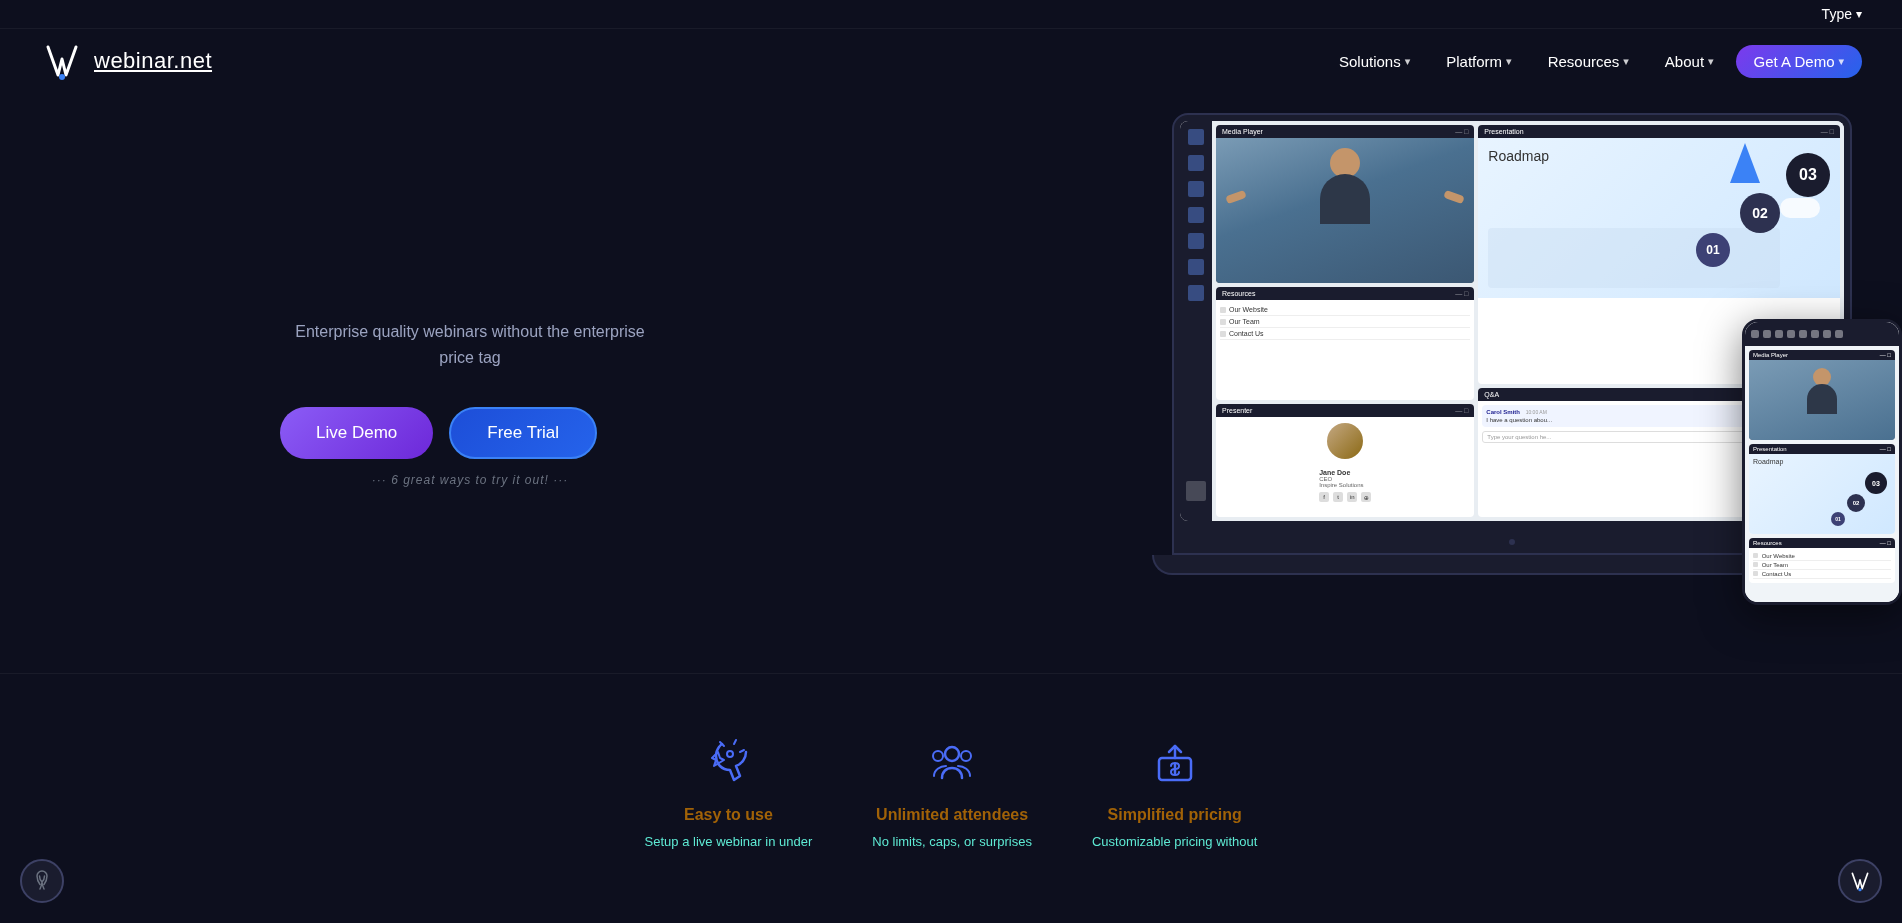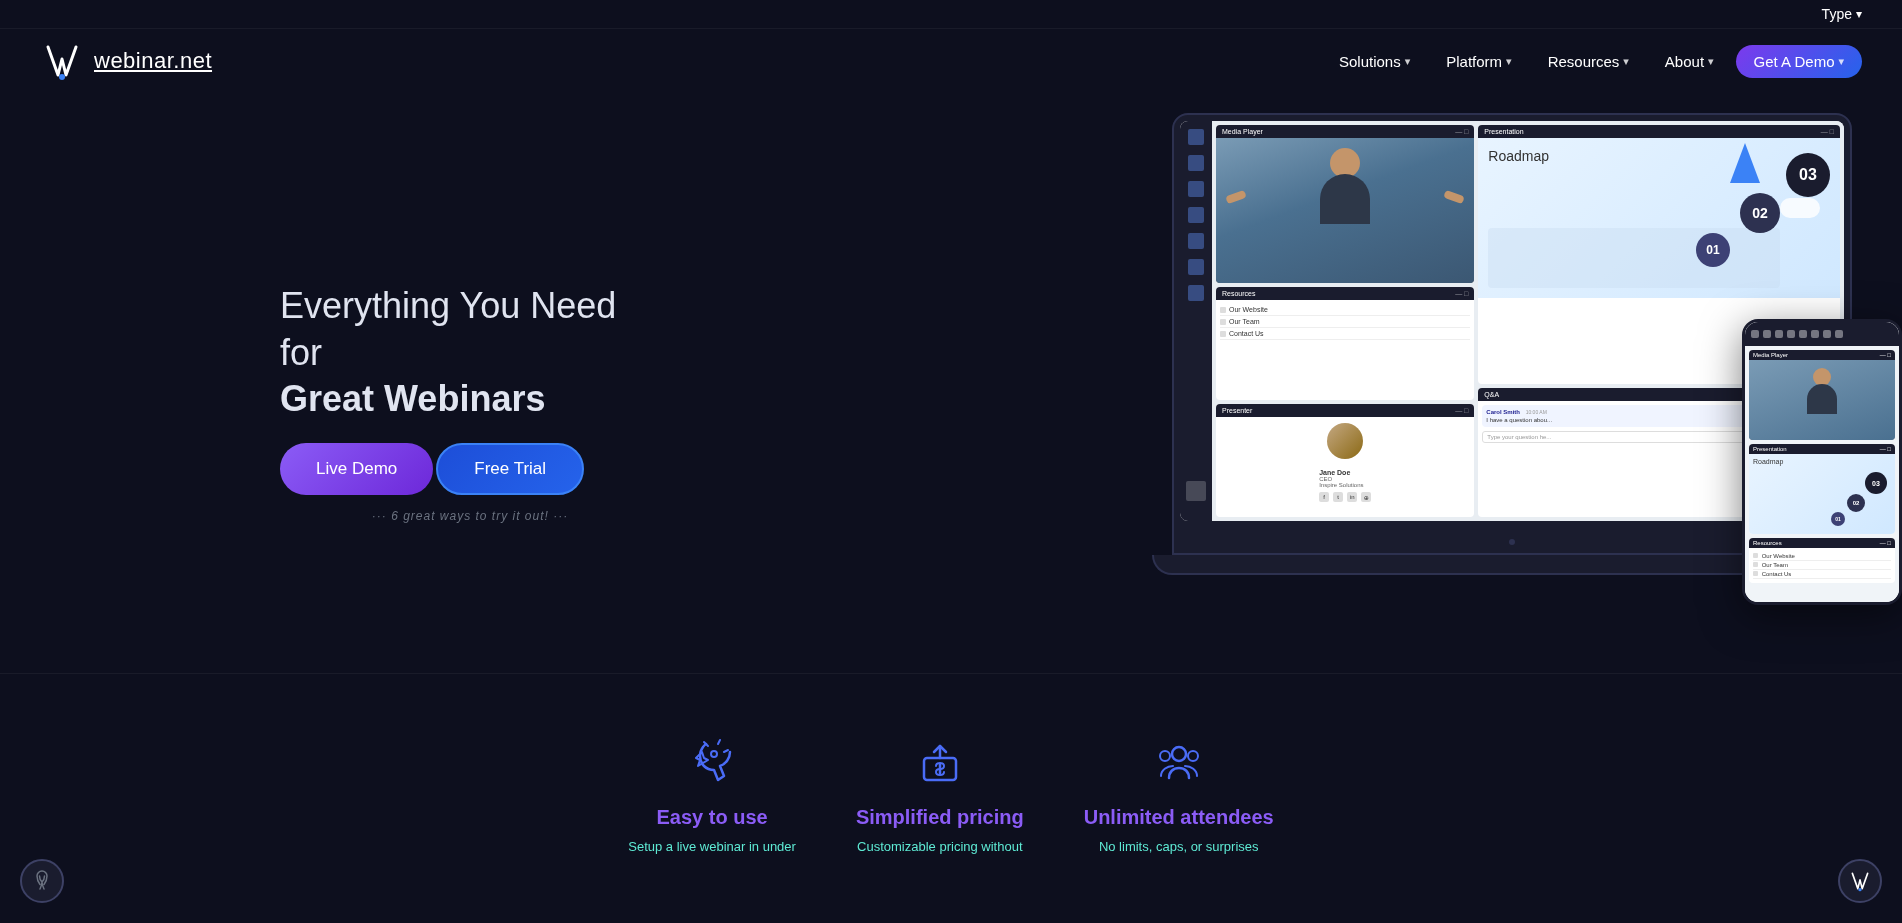--- a/index.html
+++ b/index.html
@@ -107,21 +107,21 @@
     }
     .hero-text p {
       font-size: 16px;
       color: #9ba3c0;
       line-height: 1.6;
       margin-bottom: 36px;
       text-align: center;
     }
     .hero-buttons {
       display: flex;
-      gap: 3px;
+      gap: 16px;
       margin-bottom: 14px;
     }
     .btn-live-demo {
       background: linear-gradient(135deg, #8b5cf6, #6d28d9);
       color: #fff;
       border: none;
       border-radius: 30px;
       padding: 14px 36px;
       font-size: 17px;
       cursor: pointer;
@@ -412,23 +412,23 @@
       margin-bottom: 16px;
       display: flex;
       align-items: center;
       justify-content: center;
     }
     .feature-icon svg {
       width: 48px;
       height: 48px;
     }
     .feature-title {
-      font-size: 20px;
+      font-size: 16px;
       font-weight: 600;
-      color: #8b5cf6;
+      color: #a16207;
       margin-bottom: 8px;
     }
     .feature-desc {
       font-size: 13px;
       color: #5eead4;
       line-height: 1.5;
     }
 
     
     .bottom-badge {
@@ -507,24 +507,21 @@
       <a href="#">
         <span>Get A Demo</span>
         <span class="chevron">▾</span>
       </a>
     </li>
   </ul>
 </nav>
 
 <section class="hero">
   <div class="hero-text">
-    <h1>
-      <span>Everything You Need for</span>
-      <strong>Great Webinars</strong>
-    </h1>
+    <p>Enterprise quality webinars without the enterprise price tag</p>
     <div class="hero-buttons">
       <button class="btn-live-demo">Live Demo</button>
       <button class="btn-free-trial">Free Trial</button>
     </div>
     <div class="hero-hint">··· 6 great ways to try it out! ···</div>
   </div>
 
   <div class="hero-image">
     <div class="laptop-mockup">
       <div class="laptop-screen">
@@ -745,46 +742,46 @@
         <path d="M36 14 L40 12" stroke="#4a6cf7" stroke-width="2" stroke-linecap="round"></path>
       </svg>
     </div>
     <div class="feature-title">Easy to use</div>
     <div class="feature-desc">Setup a live webinar in under</div>
   </div>
 
   <div class="feature-item">
     <div class="feature-icon">
       <svg viewBox="0 0 48 48" fill="none" xmlns="http://www.w3.org/2000/svg">
-        <rect x="8" y="20" width="32" height="22" rx="3" stroke="#4a6cf7" stroke-width="2.5" fill="none"></rect>
-        <path d="M24 26 L24 36" stroke="#4a6cf7" stroke-width="2.5" stroke-linecap="round"></path>
-        <path d="M20 28 C20 26 22 25 24 25 C26 25 28 26 28 28 C28 30 26 31 24 31 C22 31 20 32 20 34 C20 36 22 37 24 37 C26 37 28 36 28 34" stroke="#4a6cf7" stroke-width="2" stroke-linecap="round" fill="none"></path>
-        <path d="M18 14 L24 8 L30 14" stroke="#4a6cf7" stroke-width="2.5" stroke-linecap="round" stroke-linejoin="round"></path>
-        <path d="M24 8 L24 20" stroke="#4a6cf7" stroke-width="2.5" stroke-linecap="round"></path>
-      </svg>
-    </div>
-    <div class="feature-title">Simplified pricing</div>
-    <div class="feature-desc">Customizable pricing without</div>
-  </div>
-
-  <div class="feature-item">
-    <div class="feature-icon">
-      <svg viewBox="0 0 48 48" fill="none" xmlns="http://www.w3.org/2000/svg">
         <circle cx="24" cy="16" r="7" stroke="#4a6cf7" stroke-width="2.5" fill="none"></circle>
         <circle cx="10" cy="18" r="5" stroke="#4a6cf7" stroke-width="2" fill="none"></circle>
         <circle cx="38" cy="18" r="5" stroke="#4a6cf7" stroke-width="2" fill="none"></circle>
         <path d="M6 38 C6 32 12 28 18 28" stroke="#4a6cf7" stroke-width="2" stroke-linecap="round" fill="none"></path>
         <path d="M30 28 C36 28 42 32 42 38" stroke="#4a6cf7" stroke-width="2" stroke-linecap="round" fill="none"></path>
         <path d="M14 40 C14 34 18 30 24 30 C30 30 34 34 34 40" stroke="#4a6cf7" stroke-width="2.5" stroke-linecap="round" fill="none"></path>
       </svg>
     </div>
     <div class="feature-title">Unlimited attendees</div>
     <div class="feature-desc">No limits, caps, or surprises</div>
   </div>
 
+  <div class="feature-item">
+    <div class="feature-icon">
+      <svg viewBox="0 0 48 48" fill="none" xmlns="http://www.w3.org/2000/svg">
+        <rect x="8" y="20" width="32" height="22" rx="3" stroke="#4a6cf7" stroke-width="2.5" fill="none"></rect>
+        <path d="M24 26 L24 36" stroke="#4a6cf7" stroke-width="2.5" stroke-linecap="round"></path>
+        <path d="M20 28 C20 26 22 25 24 25 C26 25 28 26 28 28 C28 30 26 31 24 31 C22 31 20 32 20 34 C20 36 22 37 24 37 C26 37 28 36 28 34" stroke="#4a6cf7" stroke-width="2" stroke-linecap="round" fill="none"></path>
+        <path d="M18 14 L24 8 L30 14" stroke="#4a6cf7" stroke-width="2.5" stroke-linecap="round" stroke-linejoin="round"></path>
+        <path d="M24 8 L24 20" stroke="#4a6cf7" stroke-width="2.5" stroke-linecap="round"></path>
+      </svg>
+    </div>
+    <div class="feature-title">Simplified pricing</div>
+    <div class="feature-desc">Customizable pricing without</div>
+  </div>
+
 </section>
 
 <div class="fingerprint-badge">
   <svg width="24" height="24" viewBox="0 0 24 24" fill="none">
     <path d="M12 2C9.24 2 7 4.24 7 7M12 2C14.76 2 17 4.24 17 7M7 7C7 10.87 8.5 13.5 10 15.5M17 7C17 10.87 15.5 13.5 14 15.5M9.5 7C9.5 9.5 10.5 11.5 12 13M14.5 7C14.5 9.5 13.5 11.5 12 13M12 13C12 16 11 18 10 20M12 13C12 16 13 18 14 20" stroke="#6b7280" stroke-width="1.5" stroke-linecap="round"></path>
   </svg>
 </div>
 
 <div class="bottom-badge">
   <svg width="24" height="24" viewBox="0 0 44 44" fill="none">

